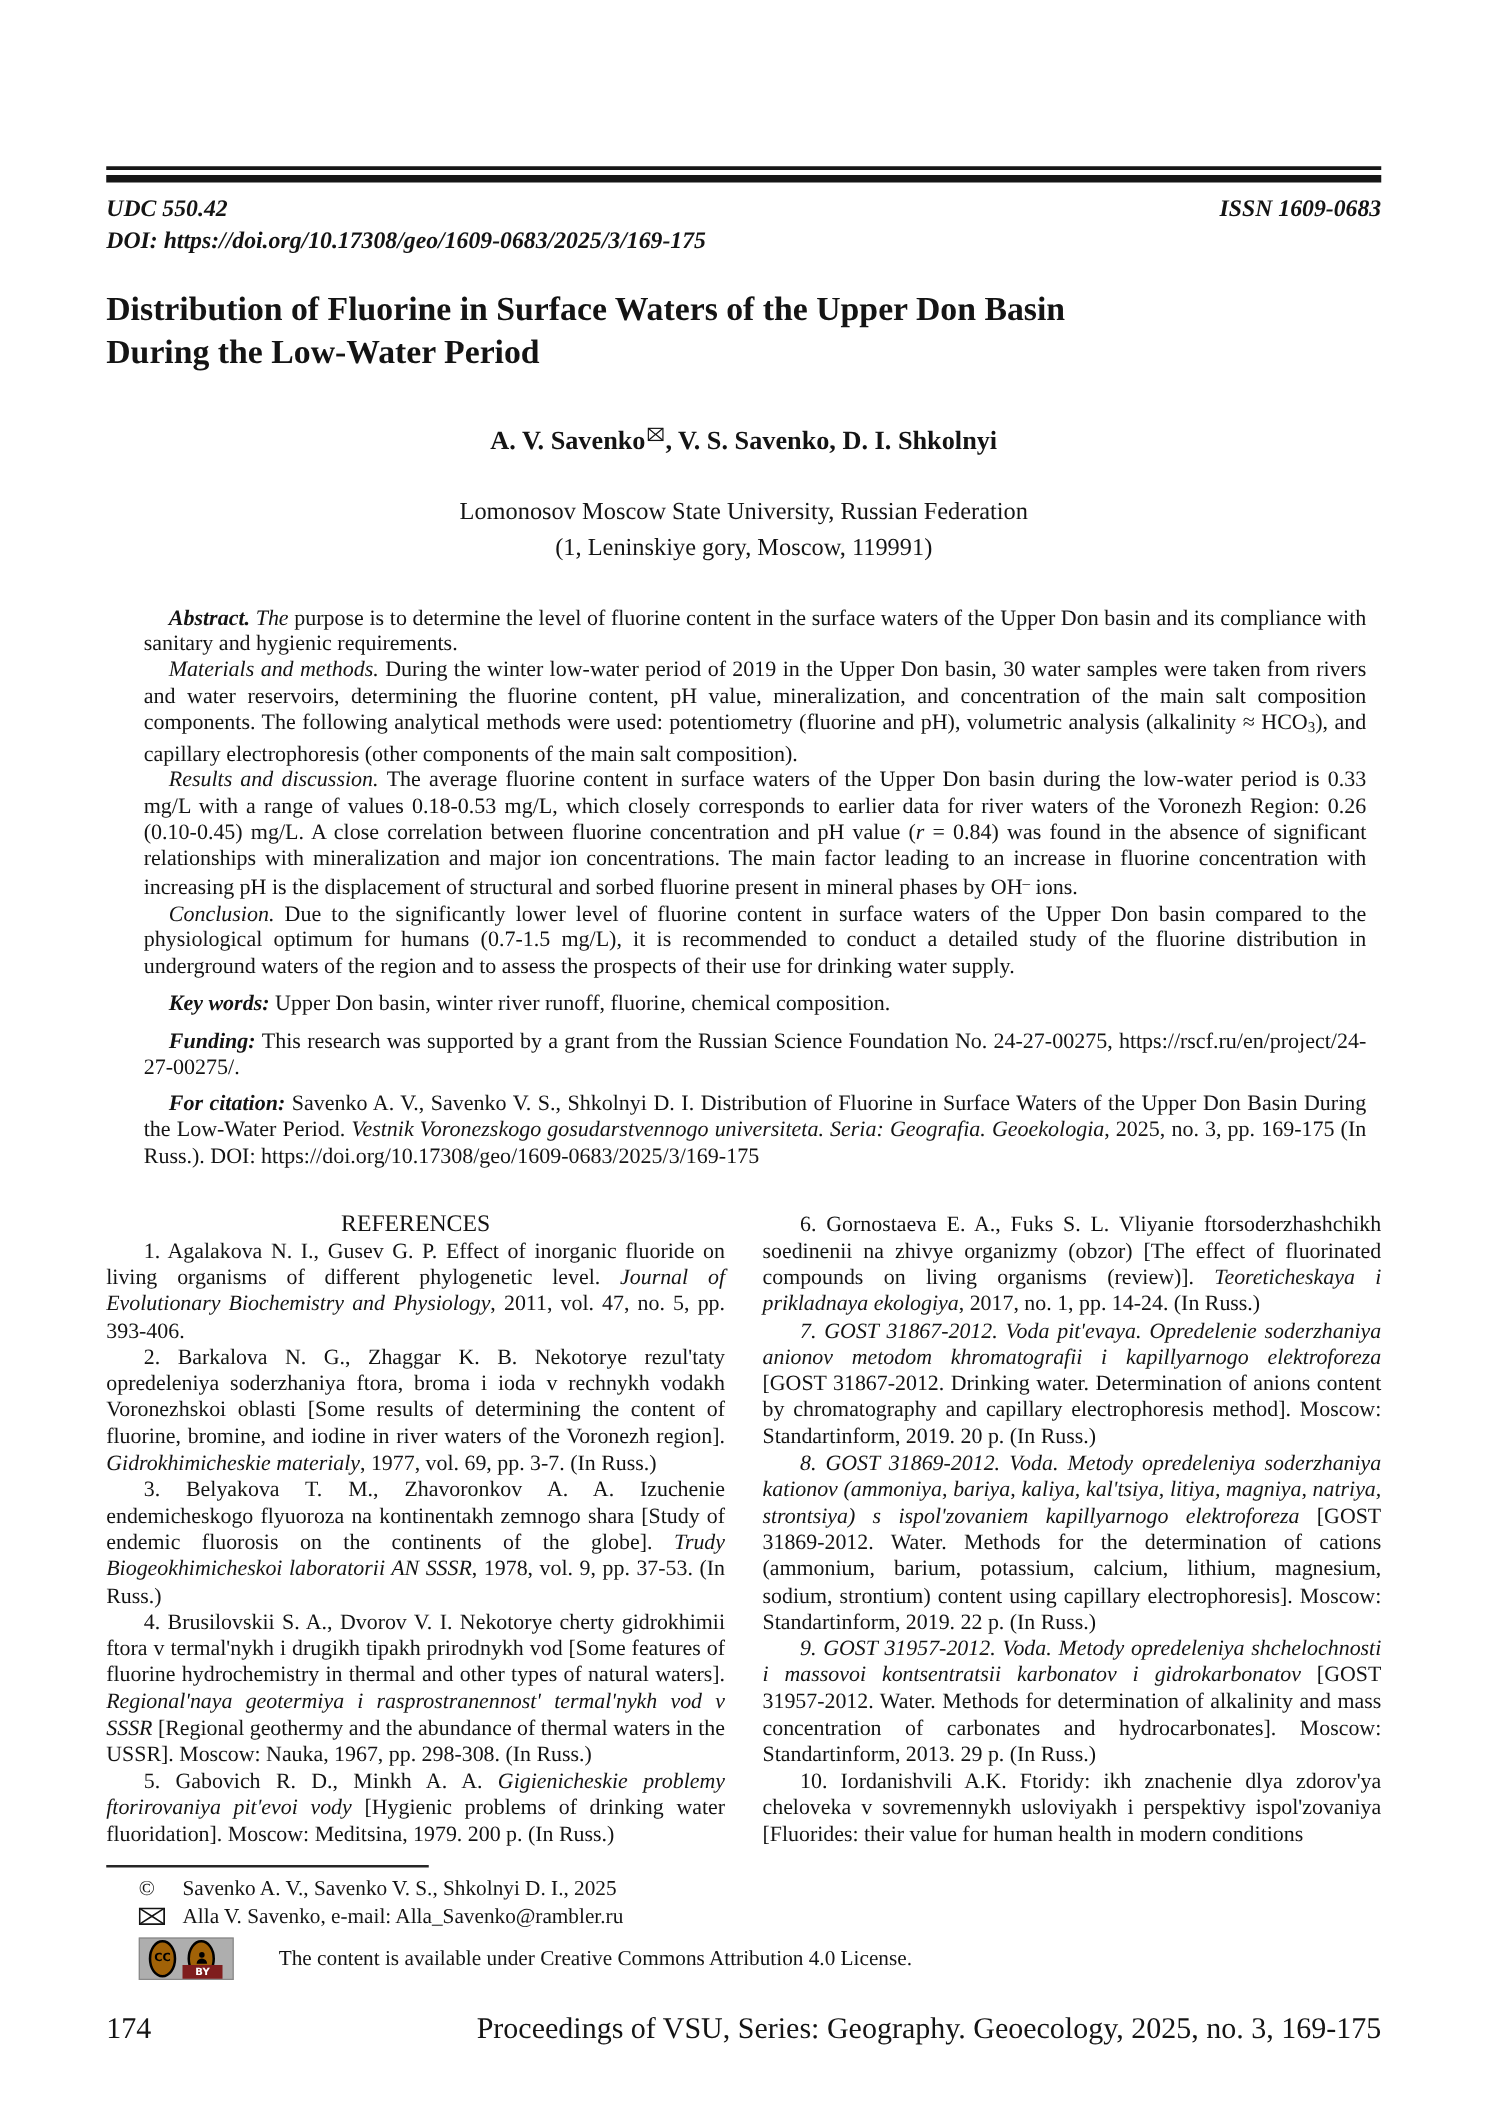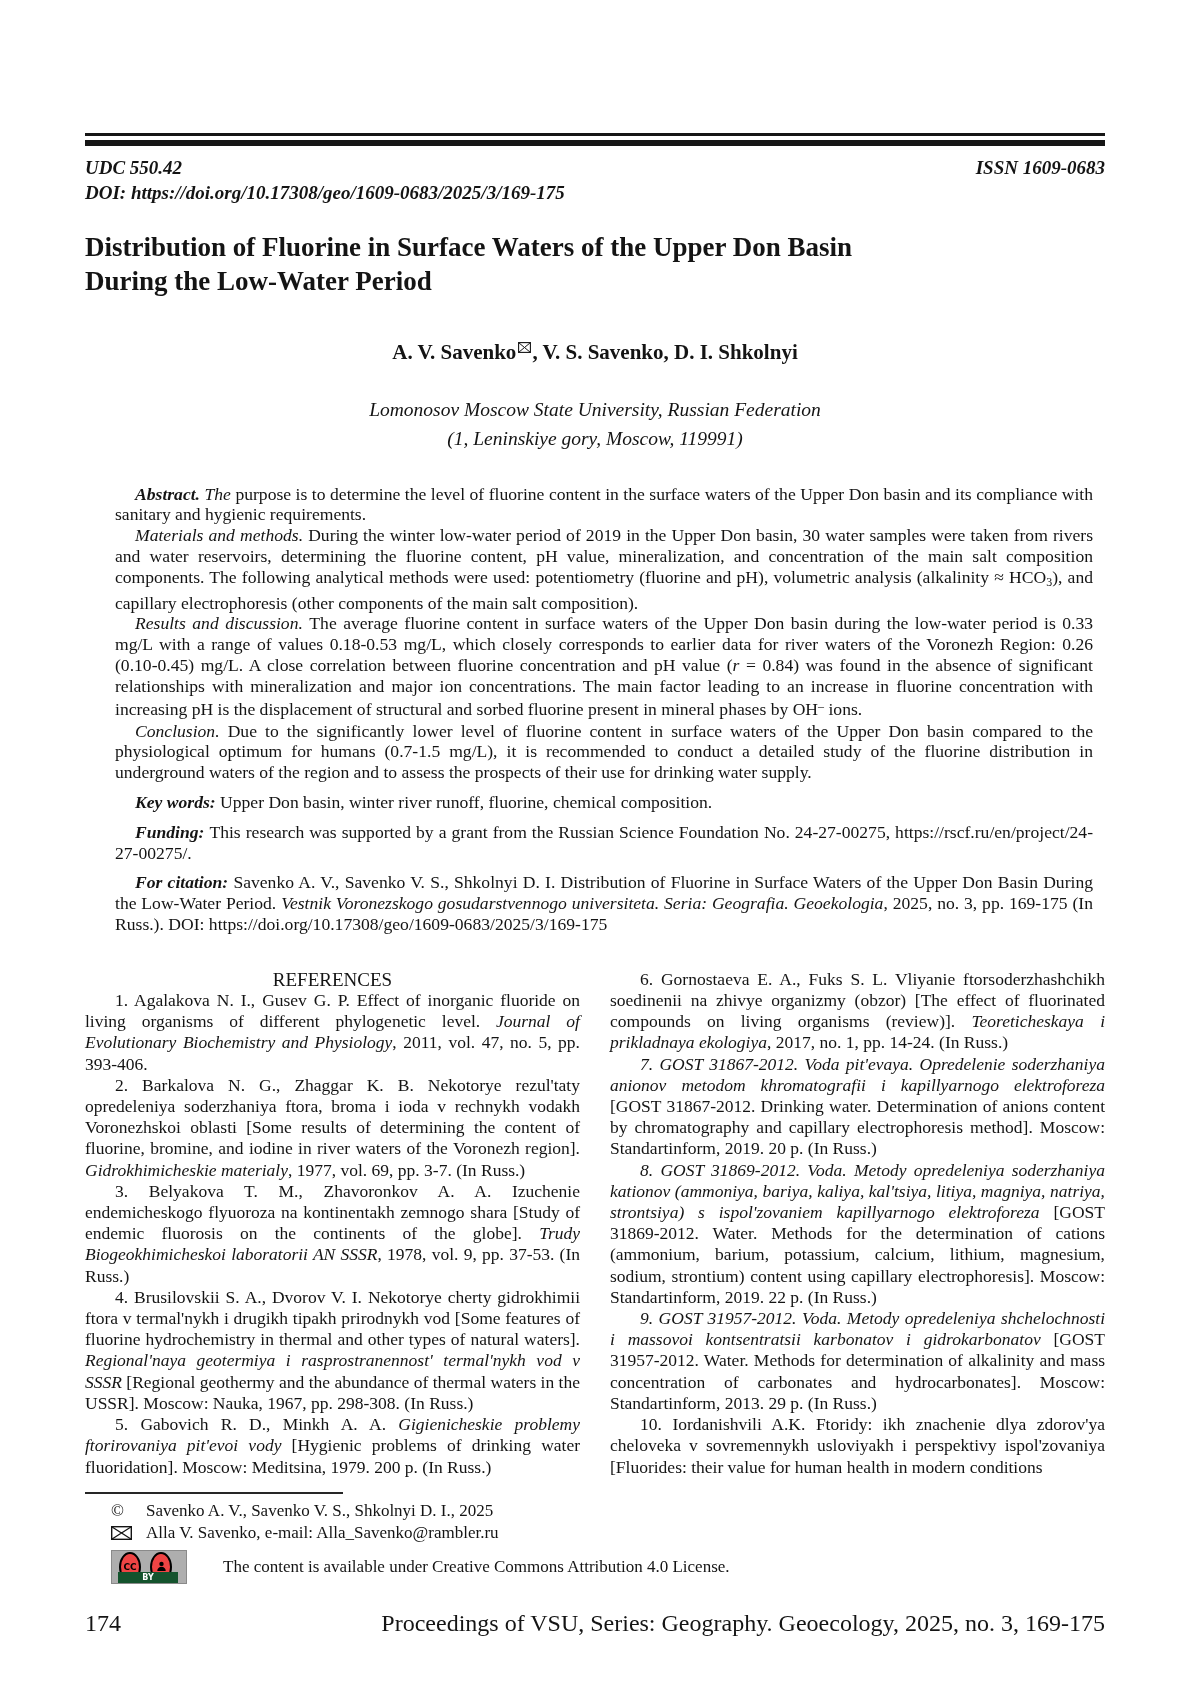--- a/index.html
+++ b/index.html
@@ -17,21 +17,21 @@
 
   .meta-row{display:flex;justify-content:space-between;align-items:baseline;
     font-weight:bold;font-style:italic;font-size:19px;margin-top:11px;}
   .doi-line{font-weight:bold;font-style:italic;font-size:19px;margin-top:3px;}
 
   .article-title{font-weight:bold;font-size:27px;line-height:1.26;margin-top:26px;}
 
   .authors{text-align:center;font-weight:bold;font-size:21px;margin-top:36px;}
   .envelope-sup{display:inline-block;vertical-align:6px;margin:0 1px 0 2px;}
 
-  .affiliation{text-align:center;font-style:italic;font-size:19.5px;line-height:1.5;margin-top:30px;}
+  .affiliation{text-align:center;font-size:19.5px;line-height:1.5;margin-top:30px;}
 
   .abstract{margin:30px 12px 0 30px;font-size:17.6px;line-height:20.8px;text-align:justify;}
   .abstract p{margin:0;text-indent:20px;}
   .abstract p.spaced{margin-top:9px;}
 
   .refs{margin-top:34px;display:grid;grid-template-columns:1fr 1fr;column-gap:30px;
     font-size:17.5px;line-height:21.2px;text-align:justify;}
   .refs-heading{text-align:center;margin:0;font-size:19px;font-weight:normal;}
   .ref{margin:0;text-indent:30px;}
 
@@ -41,24 +41,24 @@
   .run-sup{font-size:0.68em;vertical-align:0.45em;}
 
   .footnote{margin-top:14px;font-size:17px;}
   .footnote-rule{width:258px;height:2px;background:#262626;margin-bottom:7px;}
   .fn-line{display:flex;align-items:center;gap:11px;margin:2px 0 2px 26px;}
   .fn-symbol{width:24px;display:inline-flex;justify-content:flex-start;}
 
   .cc-row{display:flex;align-items:center;gap:36px;margin:7px 0 0 26px;}
   .cc-badge{position:relative;width:76px;height:34px;background:#aeaeae;border:1px solid #8a8a8a;
     display:flex;align-items:center;justify-content:flex-start;gap:9px;padding:0 0 0 7px;box-sizing:border-box;}
-  .cc-circle{width:22px;height:30px;border-radius:50%;border:2.4px solid #000;background:#ef4444;
+  .cc-circle{width:22px;height:30px;border-radius:50%;border:2.4px solid #000;background:#a16207;
     display:flex;align-items:center;justify-content:center;box-sizing:border-box;
     font-family:"DejaVu Sans", sans-serif;font-weight:bold;font-size:9px;color:#000;}
-  .cc-by-strip{position:absolute;right:8px;bottom:0;width:60px;height:11px;background:#14532d;color:#fff;
+  .cc-by-strip{position:absolute;right:8px;bottom:0;width:32px;height:11px;background:#7f1d1d;color:#fff;
     font-family:"DejaVu Sans", sans-serif;font-weight:bold;font-size:8px;line-height:11px;text-align:center;}
   .license-text{font-size:17px;}
 
   .footer-row{display:flex;justify-content:space-between;align-items:baseline;font-size:24px;margin-top:26px;}
 </style>
 </head>
 <body>
 
 <div class="page">
 

